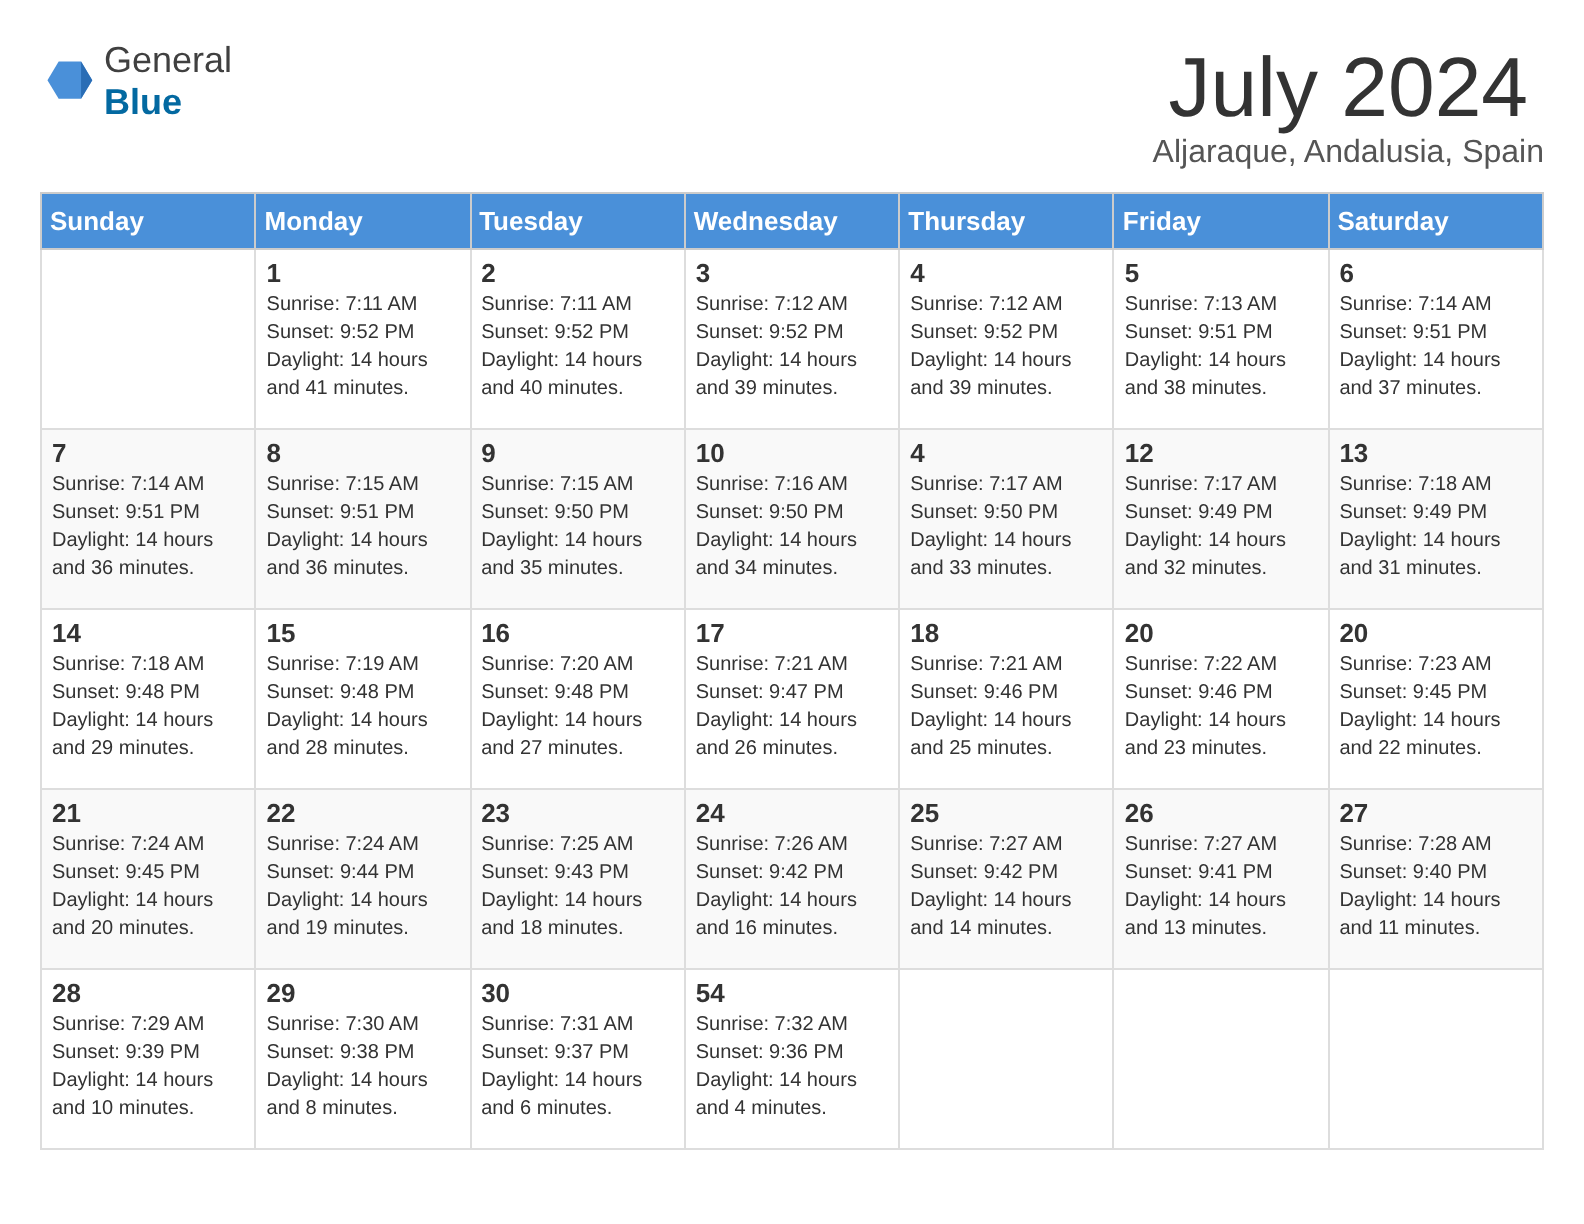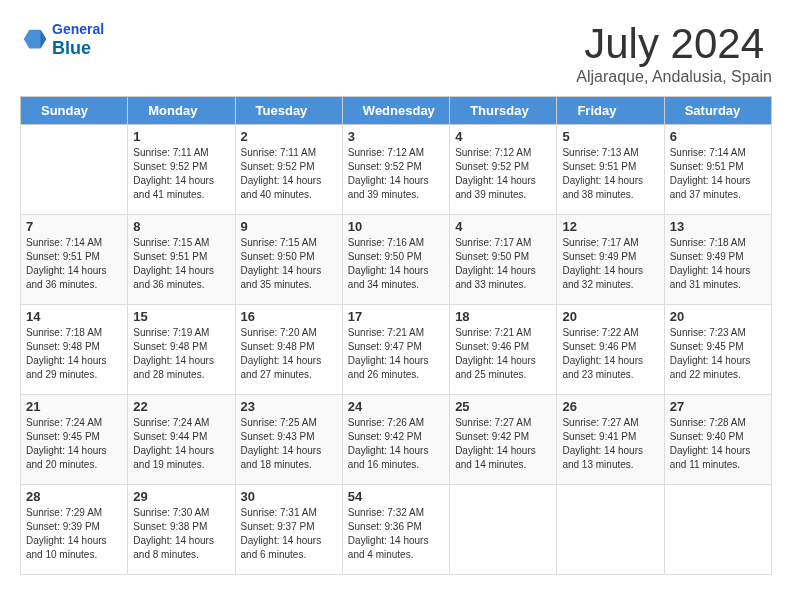--- a/index.html
+++ b/index.html
@@ -29,21 +29,21 @@
     .month-title { font-size: 42px; color: #333; font-weight: normal; }
     .location { font-size: 16px; color: #555; }
     table {
       width: 100%;
       border-collapse: collapse;
       table-layout: fixed;
     }
     thead tr th {
       background-color: #4a90d9;
       color: #fff;
-      padding: 6px 20px;
+      padding: 6px 4px;
       font-size: 13px;
       text-align: left;
       border: 1px solid #ccc;
     }
     tbody tr td {
       border: 1px solid #ddd;
       vertical-align: top;
       padding: 4px 5px;
       font-size: 10.5px;
       color: #333;
@@ -68,21 +68,21 @@
 </head>
 <body>
 
 <div class="header">
   <div class="logo">
     <svg class="logo-icon" viewBox="0 0 30 30">
       <polygon points="22,4 28,14 22,24 10,24 4,14 10,4" fill="#4a90d9"></polygon>
       <polygon points="22,4 28,14 22,24" fill="#2a6db5"></polygon>
     </svg>
     <div>
-      <span style="font-size:14px;font-weight:bold;color:#1d4ed8;">General</span><br>
+      <span style="font-size:18px;font-weight:normal;color:#404040;">General</span><br>
       <span style="font-size:18px;font-weight:bold;color:#0369a1;">Blue</span>
     </div>
   </div>
   <div class="title-block">
     <div class="month-title">July 2024</div>
     <div class="location">Aljaraque, Andalusia, Spain</div>
   </div>
 </div>
 
 <table>

